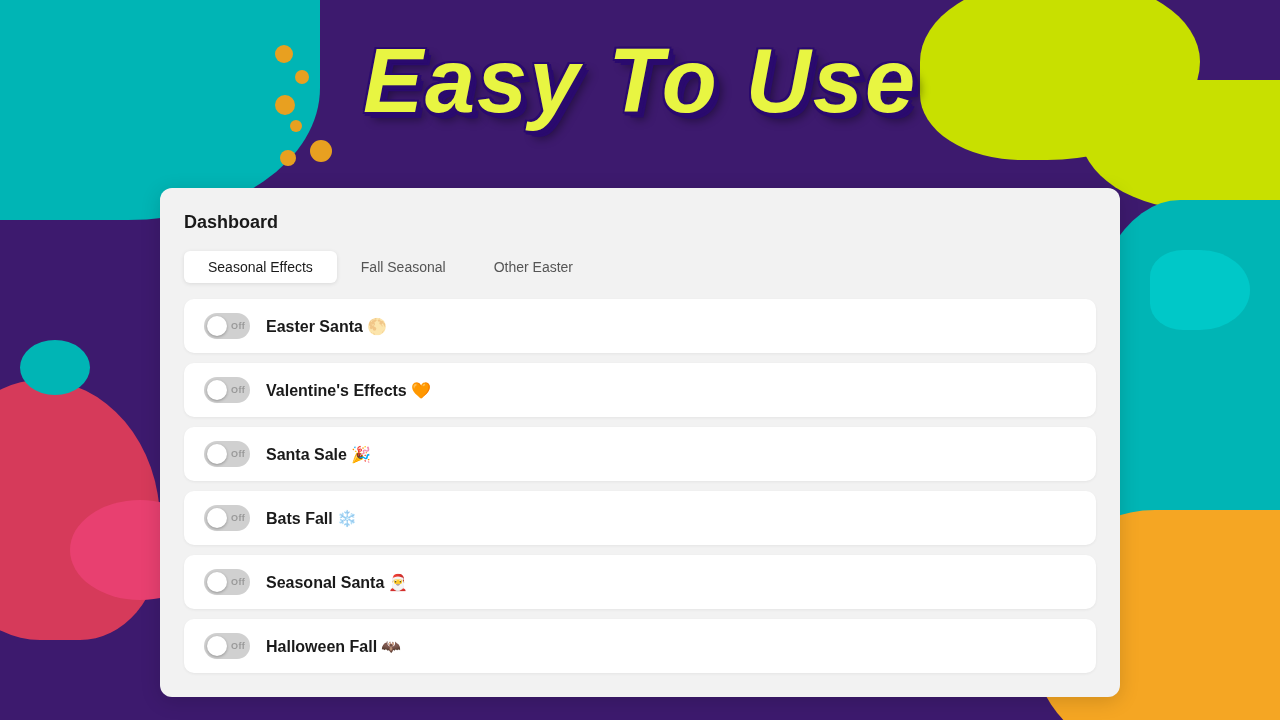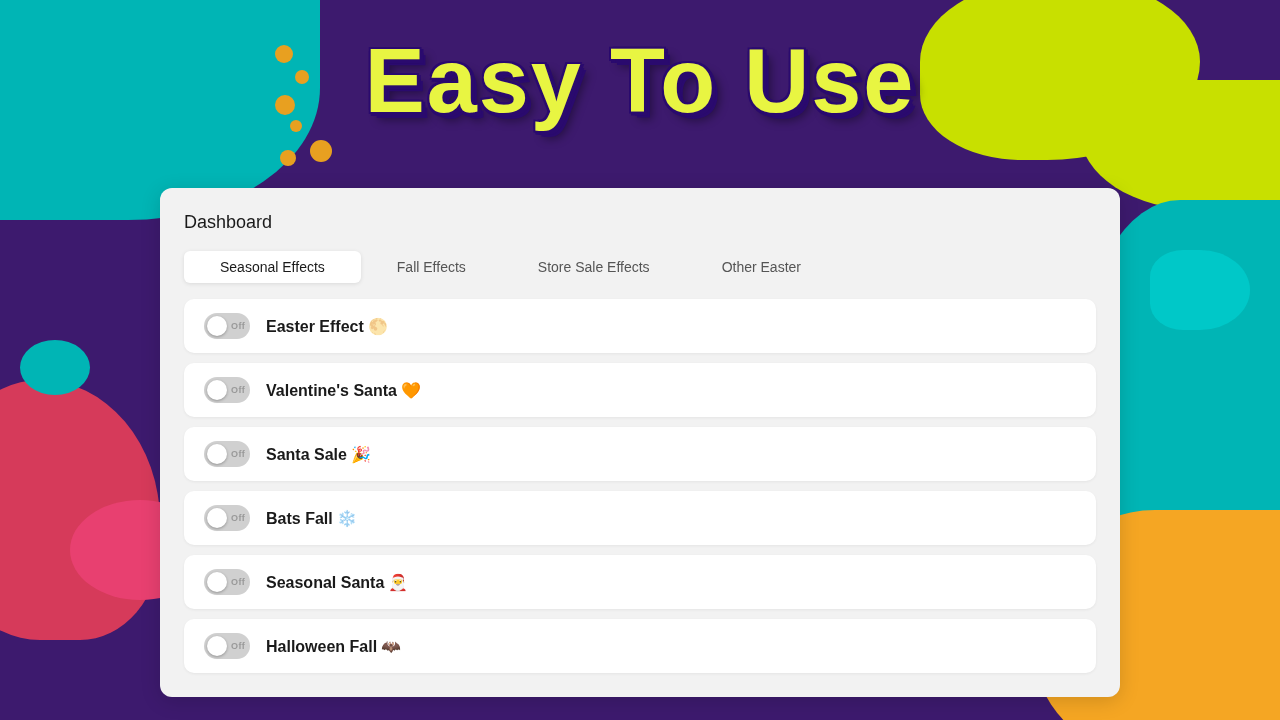--- a/index.html
+++ b/index.html
@@ -111,20 +111,21 @@
       position: absolute;
       top: 30px;
       left: 0; right: 0;
       text-align: center;
       z-index: 1;
     }
 
     .hero-title h1 {
       font-size: 90px;
       font-weight: 900;
+      font-style: italic;
       color: #e8f542;
       text-shadow:
         4px 4px 0 #2a0a6e,
         -2px -2px 0 #2a0a6e,
         2px -2px 0 #2a0a6e,
         -2px 2px 0 #2a0a6e,
         0 4px 0 #2a0a6e,
         4px 0 0 #2a0a6e,
         6px 6px 0 #2a0a6e,
         8px 8px 10px rgba(0,0,0,0.4);
@@ -140,35 +141,35 @@
       width: 960px;
       background: #f2f2f2;
       border-radius: 12px;
       padding: 24px;
       z-index: 2;
       box-shadow: 0 4px 20px rgba(0,0,0,0.15);
     }
 
     .dashboard-title {
       font-size: 18px;
-      font-weight: 400;
+      font-weight: 700;
       color: #1a1a1a;
       margin-bottom: 18px;
     }
 
     
     .tabs {
       display: flex;
       gap: 0;
       margin-bottom: 16px;
       background: #f2f2f2;
     }
 
     .tab {
-      padding: 8px 36px;
+      padding: 8px 24px;
       font-size: 14px;
       color: #555;
       cursor: pointer;
       border-radius: 6px;
       background: transparent;
       border: none;
       font-family: inherit;
     }
 
     .tab.active {
@@ -264,45 +265,44 @@
 
 <div class="hero-title">
   <h1>Easy To Use</h1>
 </div>
 
 <div class="dashboard-panel">
   <div class="dashboard-title">Dashboard</div>
 
   <div class="tabs">
     <button class="tab active">Seasonal Effects</button>
-    <button class="tab">Fall Effects</button>
-    <button class="tab">Store Sale Effects</button>
+    <button class="tab">Fall Seasonal</button>
     <button class="tab">Other Easter</button>
   </div>
 
   <div class="effects-list">
 
     <div class="effect-item">
       <div class="toggle">
         <div class="toggle-track">
           <div class="toggle-thumb"></div>
           <span class="toggle-label">Off</span>
         </div>
       </div>
-      <span class="effect-label">Easter Effect 🌕</span>
-    </div>
-
-    <div class="effect-item">
-      <div class="toggle">
-        <div class="toggle-track">
-          <div class="toggle-thumb"></div>
-          <span class="toggle-label">Off</span>
-        </div>
-      </div>
-      <span class="effect-label">Valentine's Santa 🧡</span>
+      <span class="effect-label">Easter Santa 🌕</span>
+    </div>
+
+    <div class="effect-item">
+      <div class="toggle">
+        <div class="toggle-track">
+          <div class="toggle-thumb"></div>
+          <span class="toggle-label">Off</span>
+        </div>
+      </div>
+      <span class="effect-label">Valentine's Effects 🧡</span>
     </div>
 
     <div class="effect-item">
       <div class="toggle">
         <div class="toggle-track">
           <div class="toggle-thumb"></div>
           <span class="toggle-label">Off</span>
         </div>
       </div>
       <span class="effect-label">Santa Sale 🎉</span>

